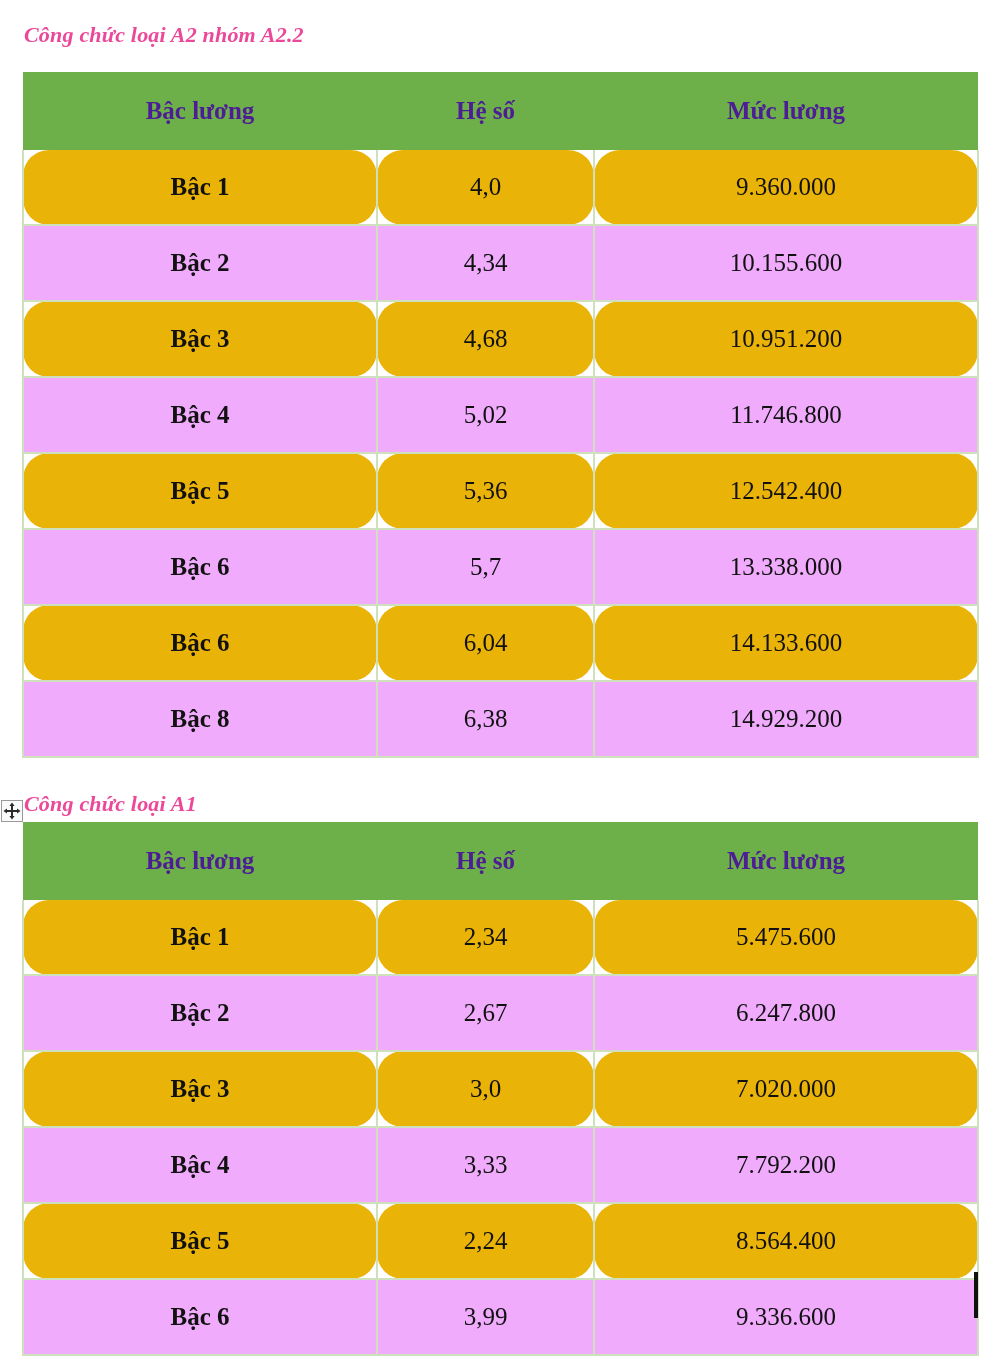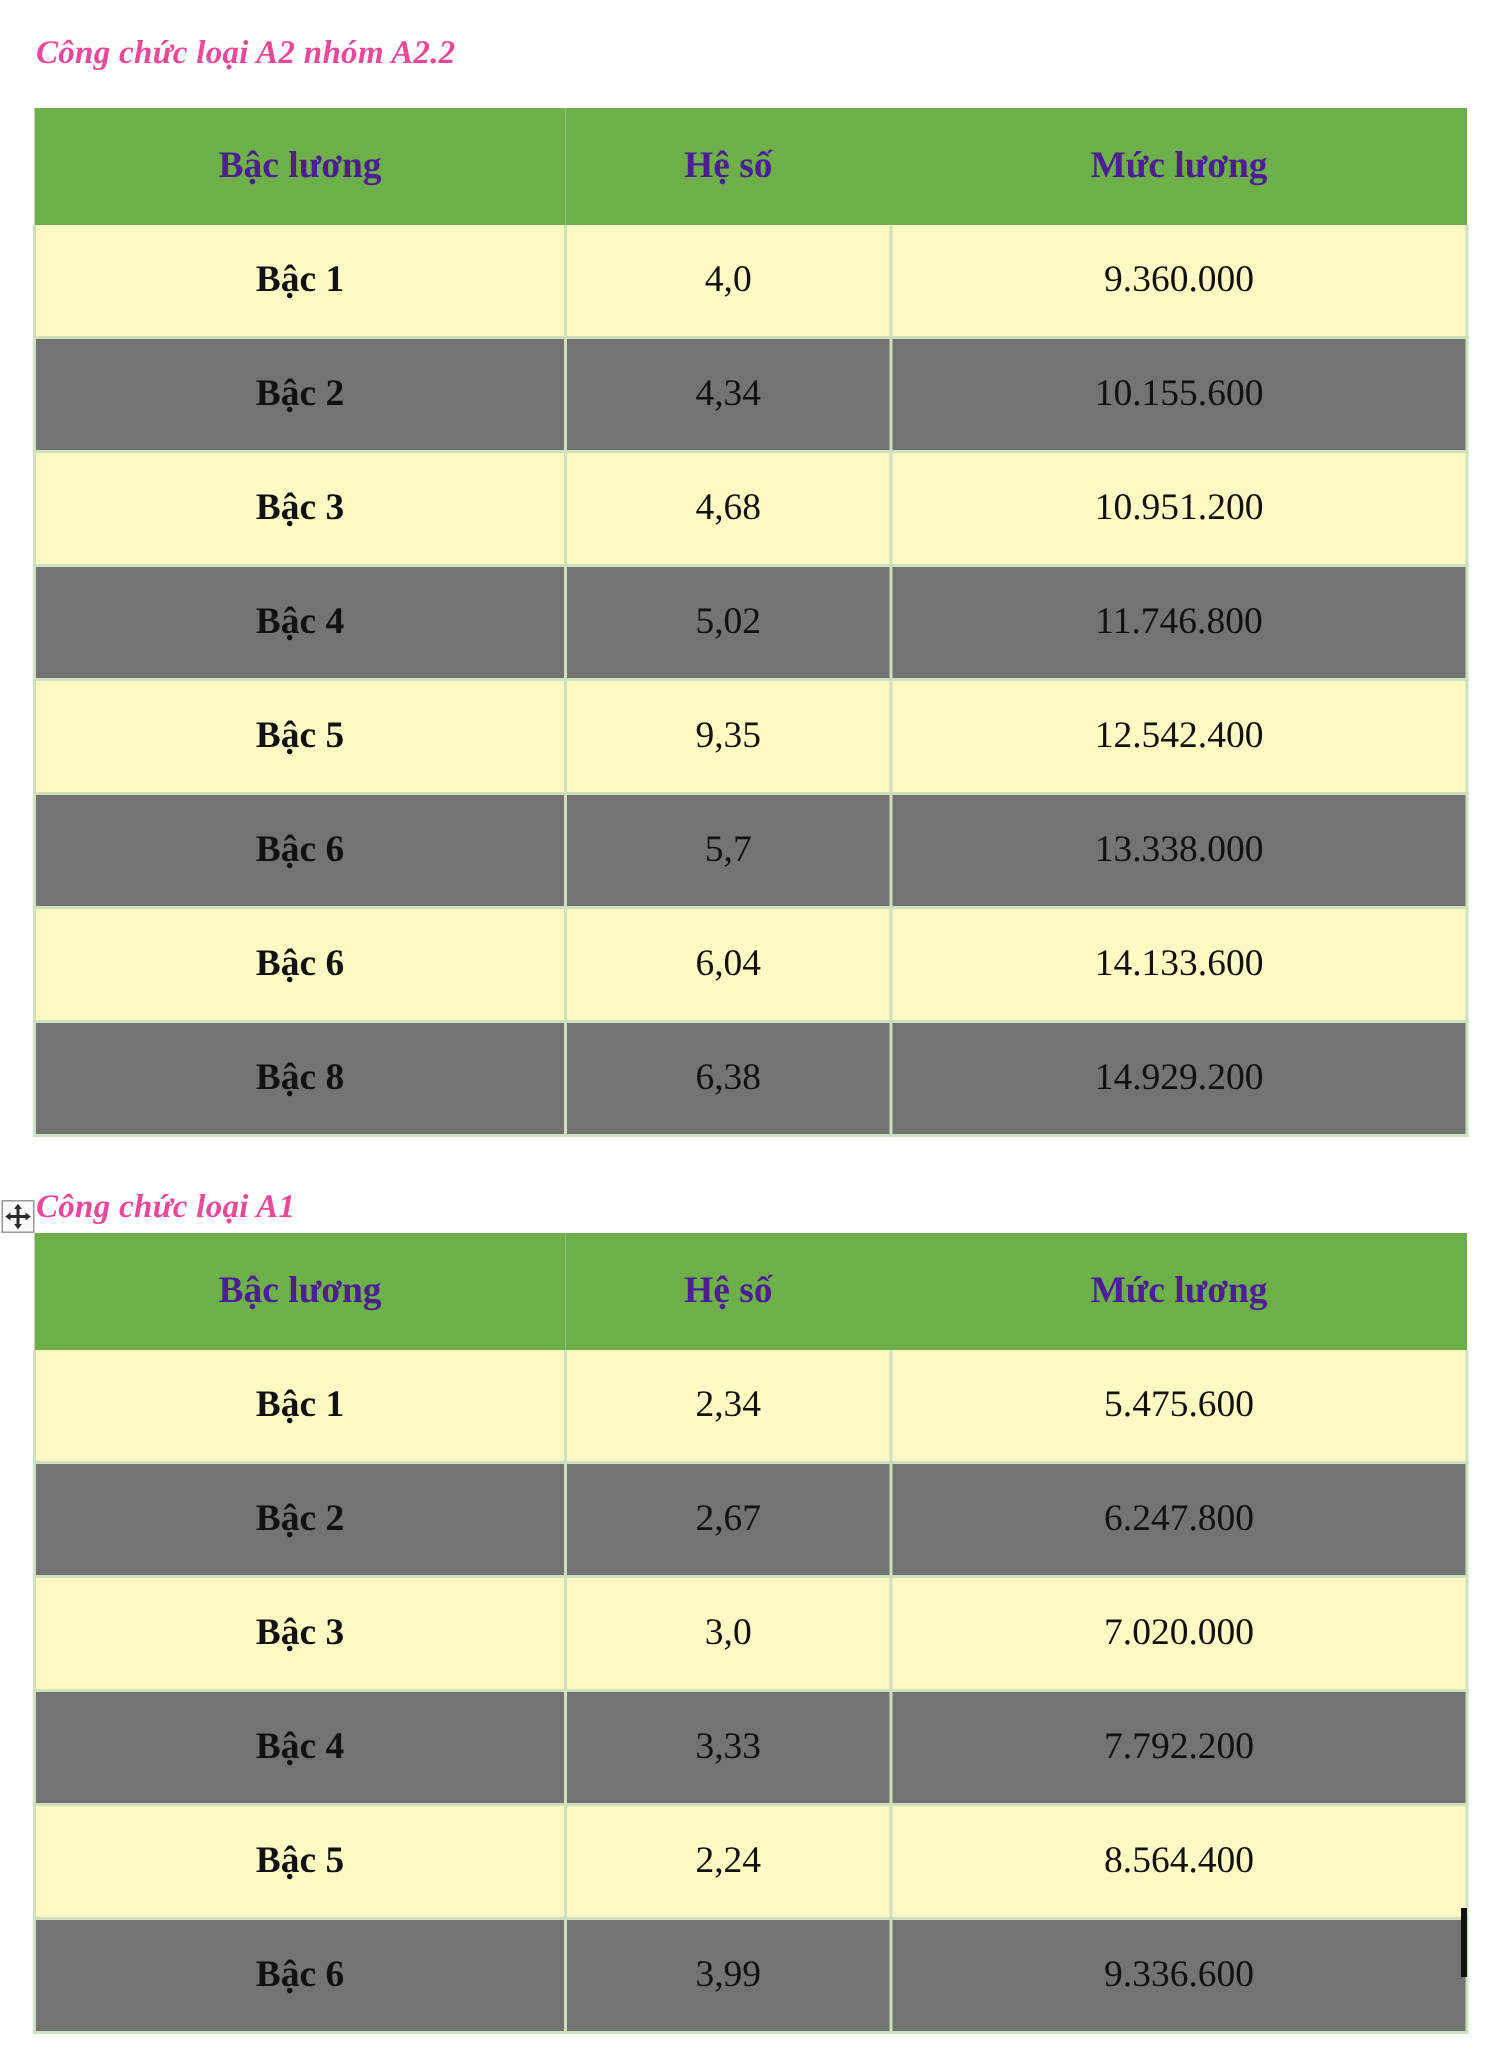--- a/index.html
+++ b/index.html
@@ -86,24 +86,25 @@
     border-bottom: 2px solid #cfe0bd;
     color: #111111;
   }
 
   .salary-table tbody td:first-child {
     border-left: 2px solid #cfe0bd;
     font-weight: bold;
   }
 
   .salary-table tbody tr.alt td {
-    background: #fef9c3;
+    background: #eab308;
+    border-radius: 26px;
   }
   .salary-table tbody tr.plain td {
-    background: #737373;
+    background: #f0abfc;
   }
 
   
   .move-handle {
     position: absolute;
     left: 1px;
     top: 800px;
     width: 22px;
     height: 22px;
     background: #fafafa;
@@ -158,21 +159,21 @@
         <td>4,68</td>
         <td>10.951.200</td>
       </tr>
       <tr class="plain">
         <td>Bậc 4</td>
         <td>5,02</td>
         <td>11.746.800</td>
       </tr>
       <tr class="alt">
         <td>Bậc 5</td>
-        <td>9,35</td>
+        <td>5,36</td>
         <td>12.542.400</td>
       </tr>
       <tr class="plain">
         <td>Bậc 6</td>
         <td>5,7</td>
         <td>13.338.000</td>
       </tr>
       <tr class="alt">
         <td>Bậc 6</td>
         <td>6,04</td>

